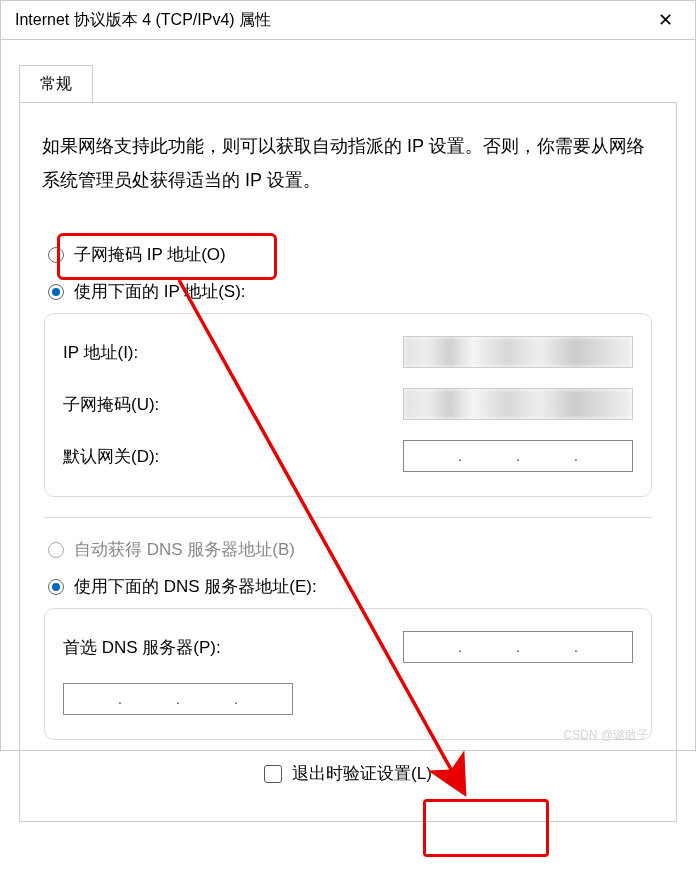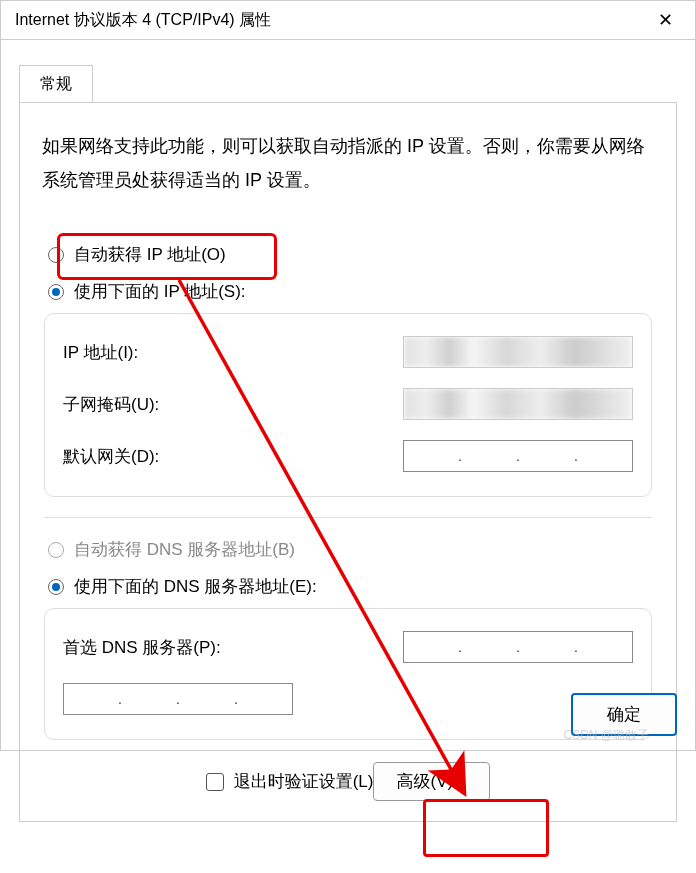--- a/index.html
+++ b/index.html
@@ -57,21 +57,21 @@
   <div class="body">
     <div class="tabs">
       <div class="tab">常规</div>
     </div>
     <div class="tab-content">
 
       <p class="desc">如果网络支持此功能，则可以获取自动指派的 IP 设置。否则，你需要从网络系统管理员处获得适当的 IP 设置。</p>
 
       <div class="radio-row">
         <span class="radio"></span>
-        <span>自动获得 IP 地址(O)</span>
+        <span>子网掩码 IP 地址(O)</span>
       </div>
 
       <div class="radio-row">
         <span class="radio">
             <span class="dot"></span>
           </span>
         <span>使用下面的 IP 地址(S):</span>
       </div>
 
       <div class="group">
@@ -123,28 +123,26 @@
               <span class="ip-dot">.</span>
           </span>
         </div>
       </div>
 
       <div class="bottom-row">
         <div class="checkbox-row">
           <span class="checkbox"></span>
           <span>退出时验证设置(L)</span>
         </div>
-        <button class="btn">高级(V)...</button>
       </div>
 
     </div>
   </div>
 
   <div class="footer-buttons">
-    <button class="btn btn-primary">确定</button>
   </div>
 
   <div class="hl hl1"></div>
   <div class="hl hl2"></div>
   <svg class="arrow-svg">
     <defs>
       <marker id="ah" markerWidth="14" markerHeight="14" refX="10" refY="6" orient="auto">
         <path d="M0,0 L12,6 L0,12 L3,6 Z" fill="#e60000"></path>
       </marker>
     </defs>

